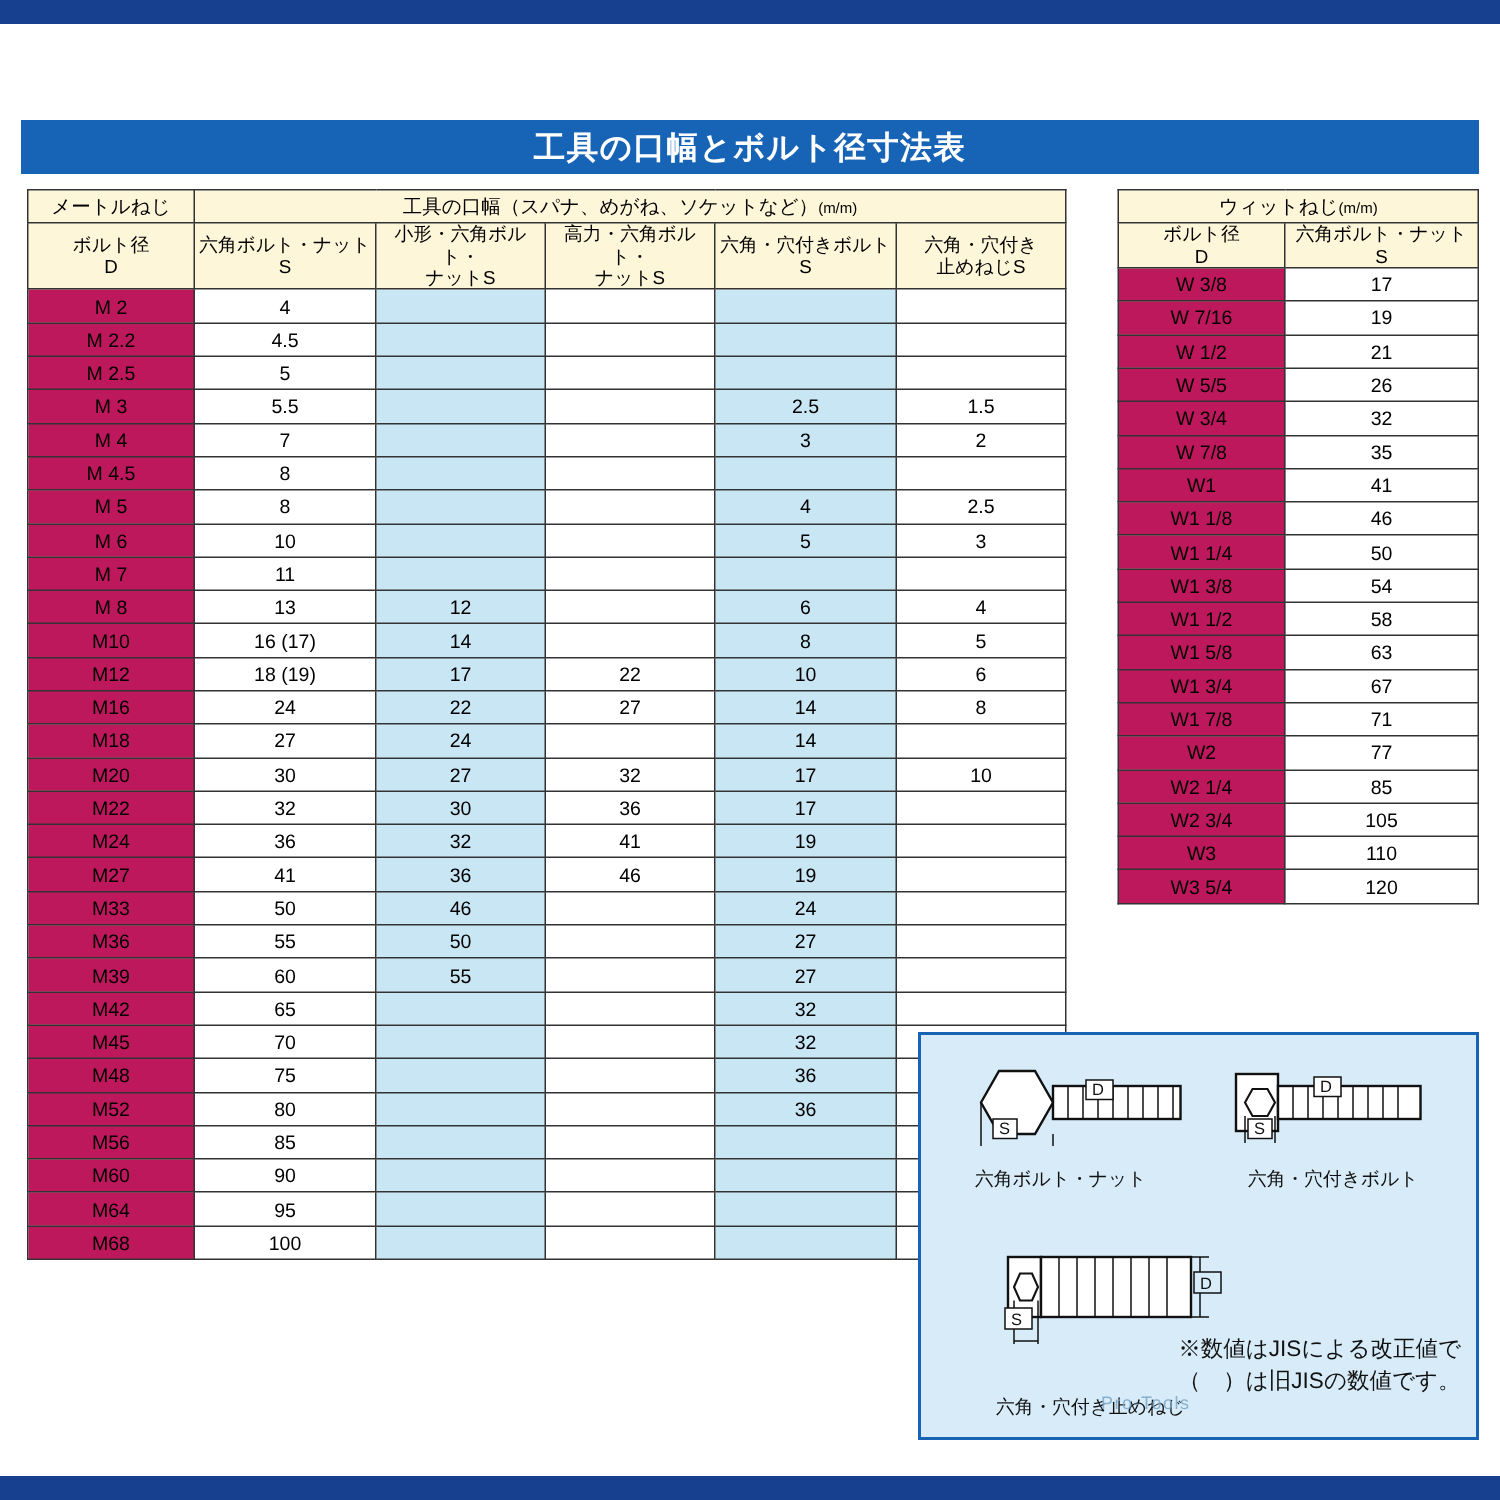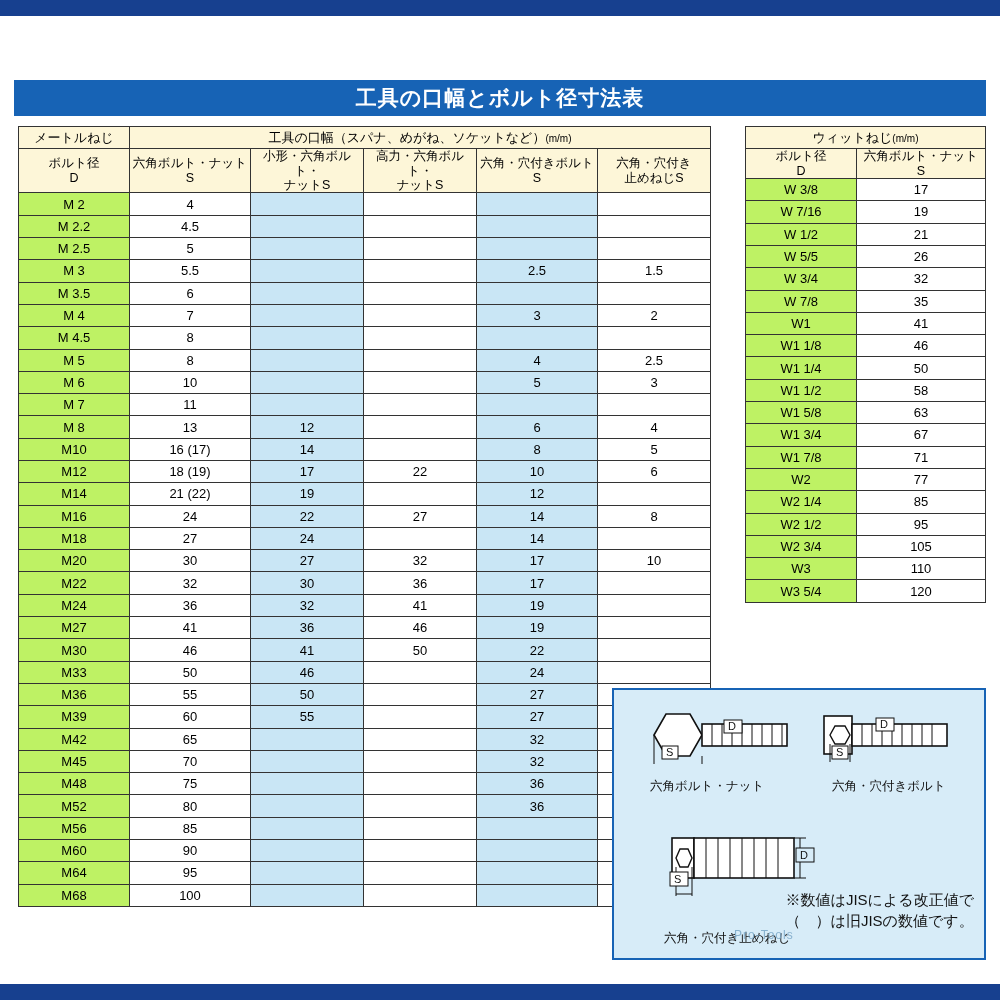--- a/index.html
+++ b/index.html
@@ -33,21 +33,21 @@
     border:1px solid #333333;
     font-size:13px;
     text-align:center;
     vertical-align:middle;
     padding:0;
     font-weight:normal;
     height:21.2px;
     background:#ffffff;
   }
   .hdr{background:#fdf6d8;}
-  .lblcol{background:#bef264;}
+  .lblcol{background:#be185d;}
   .blue{background:#c9e6f5;}
 
   
   .metric{
     position:absolute;left:18px;top:110px;
   }
   .metric td{height:21.3px;}
   .c-d{width:110px;}
   .c-hex{width:120px;}
   .c-small{width:112px;margin-top:36px;}
@@ -160,28 +160,20 @@
         </tr>
         <tr>
           <td class="lblcol c-d">M 3</td>
           <td class="c-hex">5.5</td>
           <td class="blue c-small"></td>
           <td class="c-strong"></td>
           <td class="blue c-hole">2.5</td>
           <td class="c-set">1.5</td>
         </tr>
         <tr>
-          <td class="lblcol c-d">M 3.5</td>
-          <td class="c-hex">6</td>
-          <td class="blue c-small"></td>
-          <td class="c-strong"></td>
-          <td class="blue c-hole"></td>
-          <td class="c-set"></td>
-        </tr>
-        <tr>
           <td class="lblcol c-d">M 4</td>
           <td class="c-hex">7</td>
           <td class="blue c-small"></td>
           <td class="c-strong"></td>
           <td class="blue c-hole">3</td>
           <td class="c-set">2</td>
         </tr>
         <tr>
           <td class="lblcol c-d">M 4.5</td>
           <td class="c-hex">8</td>
@@ -232,28 +224,20 @@
         </tr>
         <tr>
           <td class="lblcol c-d">M12</td>
           <td class="c-hex">18 (19)</td>
           <td class="blue c-small">17</td>
           <td class="c-strong">22</td>
           <td class="blue c-hole">10</td>
           <td class="c-set">6</td>
         </tr>
         <tr>
-          <td class="lblcol c-d">M14</td>
-          <td class="c-hex">21 (22)</td>
-          <td class="blue c-small">19</td>
-          <td class="c-strong"></td>
-          <td class="blue c-hole">12</td>
-          <td class="c-set"></td>
-        </tr>
-        <tr>
           <td class="lblcol c-d">M16</td>
           <td class="c-hex">24</td>
           <td class="blue c-small">22</td>
           <td class="c-strong">27</td>
           <td class="blue c-hole">14</td>
           <td class="c-set">8</td>
         </tr>
         <tr>
           <td class="lblcol c-d">M18</td>
           <td class="c-hex">27</td>
@@ -288,28 +272,20 @@
         </tr>
         <tr>
           <td class="lblcol c-d">M27</td>
           <td class="c-hex">41</td>
           <td class="blue c-small">36</td>
           <td class="c-strong">46</td>
           <td class="blue c-hole">19</td>
           <td class="c-set"></td>
         </tr>
         <tr>
-          <td class="lblcol c-d">M30</td>
-          <td class="c-hex">46</td>
-          <td class="blue c-small">41</td>
-          <td class="c-strong">50</td>
-          <td class="blue c-hole">22</td>
-          <td class="c-set"></td>
-        </tr>
-        <tr>
           <td class="lblcol c-d">M33</td>
           <td class="c-hex">50</td>
           <td class="blue c-small">46</td>
           <td class="c-strong"></td>
           <td class="blue c-hole">24</td>
           <td class="c-set"></td>
         </tr>
         <tr>
           <td class="lblcol c-d">M36</td>
           <td class="c-hex">55</td>
@@ -442,20 +418,24 @@
         </tr>
         <tr>
           <td class="lblcol w-d">W1 1/8</td>
           <td class="w-s">46</td>
         </tr>
         <tr>
           <td class="lblcol w-d">W1 1/4</td>
           <td class="w-s">50</td>
         </tr>
         <tr>
+          <td class="lblcol w-d">W1 3/8</td>
+          <td class="w-s">54</td>
+        </tr>
+        <tr>
           <td class="lblcol w-d">W1 1/2</td>
           <td class="w-s">58</td>
         </tr>
         <tr>
           <td class="lblcol w-d">W1 5/8</td>
           <td class="w-s">63</td>
         </tr>
         <tr>
           <td class="lblcol w-d">W1 3/4</td>
           <td class="w-s">67</td>
@@ -464,24 +444,20 @@
           <td class="lblcol w-d">W1 7/8</td>
           <td class="w-s">71</td>
         </tr>
         <tr>
           <td class="lblcol w-d">W2</td>
           <td class="w-s">77</td>
         </tr>
         <tr>
           <td class="lblcol w-d">W2 1/4</td>
           <td class="w-s">85</td>
-        </tr>
-        <tr>
-          <td class="lblcol w-d">W2 1/2</td>
-          <td class="w-s">95</td>
         </tr>
         <tr>
           <td class="lblcol w-d">W2 3/4</td>
           <td class="w-s">105</td>
         </tr>
         <tr>
           <td class="lblcol w-d">W3</td>
           <td class="w-s">110</td>
         </tr>
         <tr>

